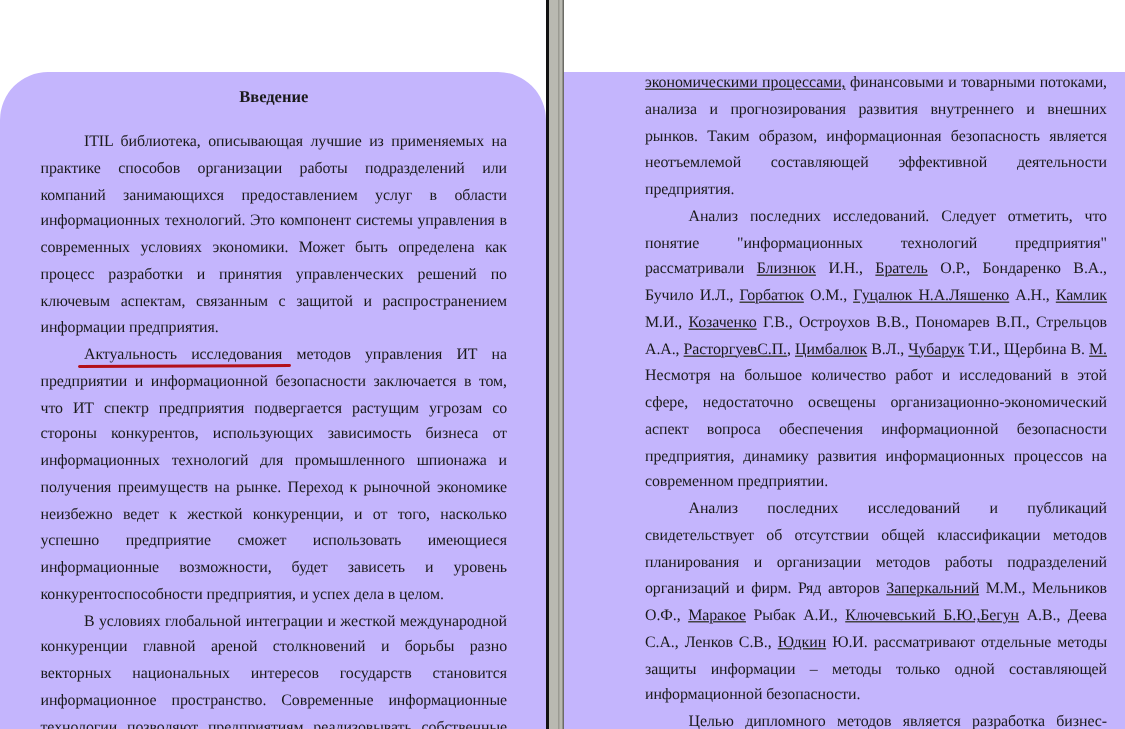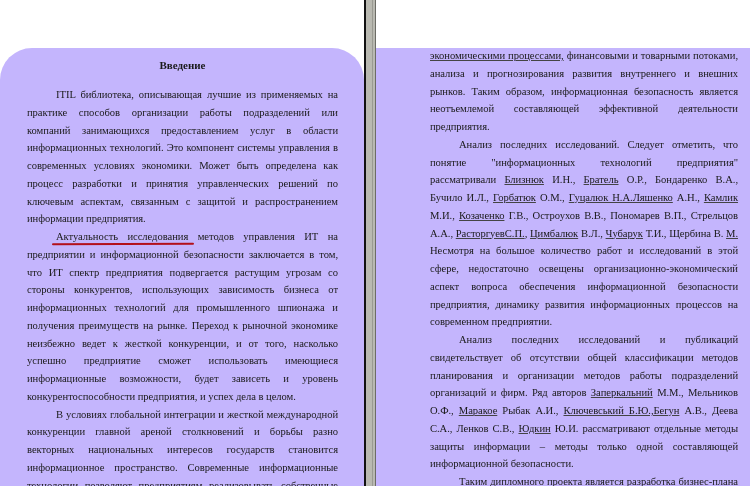--- a/index.html
+++ b/index.html
@@ -110,16 +110,16 @@
   </div>
 </div>
 
 <div class="divider"></div>
 
 <div class="page page-right">
   <div class="text-block">
     <p class="noindent"><span class="under">экономическими процессами,</span><span> финансовыми и товарными потоками, анализа и прогнозирования развития внутреннего и внешних рынков. Таким образом, информационная безопасность является неотъемлемой составляющей эффективной деятельности предприятия.</span></p>
     <p><span>Анализ последних исследований. Следует отметить, что понятие "информационных технологий предприятия" рассматривали </span><span class="under">Близнюк</span><span> И.Н., </span><span class="under">Братель</span><span> О.Р., Бондаренко В.А., Бучило И.Л., </span><span class="under">Горбатюк</span><span> О.М., </span><span class="under">Гуцалюк Н.А.Ляшенко</span><span> А.Н., </span><span class="under">Камлик</span><span> М.И., </span><span class="under">Козаченко</span><span> Г.В., Остроухов В.В., Пономарев В.П., Стрельцов А.А., </span><span class="under">РасторгуевС.П.</span><span>, </span><span class="under">Цимбалюк</span><span> В.Л., </span><span class="under">Чубарук</span><span> Т.И., Щербина В. </span><span class="under">М.</span><span> Несмотря на большое количество работ и исследований в этой сфере, недостаточно освещены организационно-экономический аспект вопроса обеспечения информационной безопасности предприятия, динамику развития информационных процессов на современном предприятии.</span></p>
     <p><span>Анализ последних исследований и публикаций свидетельствует об отсутствии общей классификации методов планирования и организации методов работы подразделений организаций и фирм. Ряд авторов </span><span class="under">Заперкальний</span><span> М.М., Мельников О.Ф., </span><span class="under">Маракое</span><span> Рыбак А.И., </span><span class="under">Ключевський Б.Ю.,Бегун</span><span> А.В., Деева С.А., Ленков С.В., </span><span class="under">Юдкин</span><span> Ю.И. рассматривают отдельные методы защиты информации – методы только одной составляющей информационной безопасности.</span></p>
-    <p><span class="mark">Таким дипломного проекта</span><span> является разработка бизнес-плана по внедрению основанных на ITIL-библиотеках систем на машиностроительное предприятие и внесение рациональных предложений по её совершенствованию.</span></p>
+    <p><span class="mark">Целью дипломного методов</span><span> является разработка бизнес-плана по внедрению основанных на ITIL-библиотеках систем на машиностроительное предприятие и внесение рациональных предложений по её совершенствованию.</span></p>
 
   </div>
 </div>
 
 </body></html>

